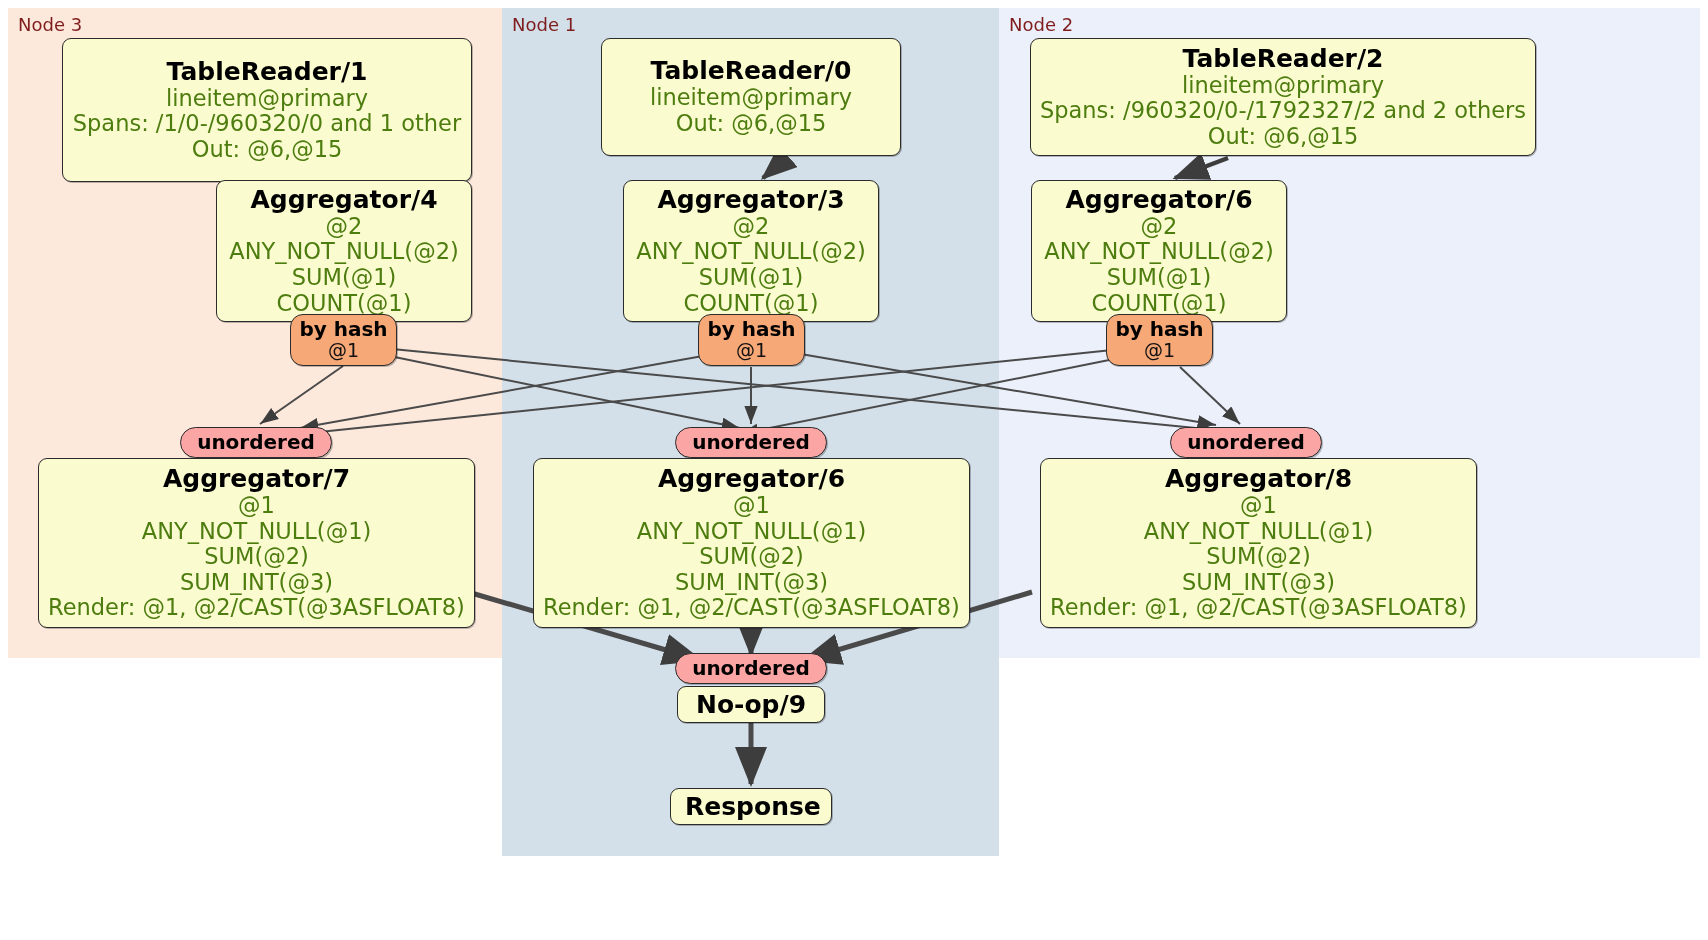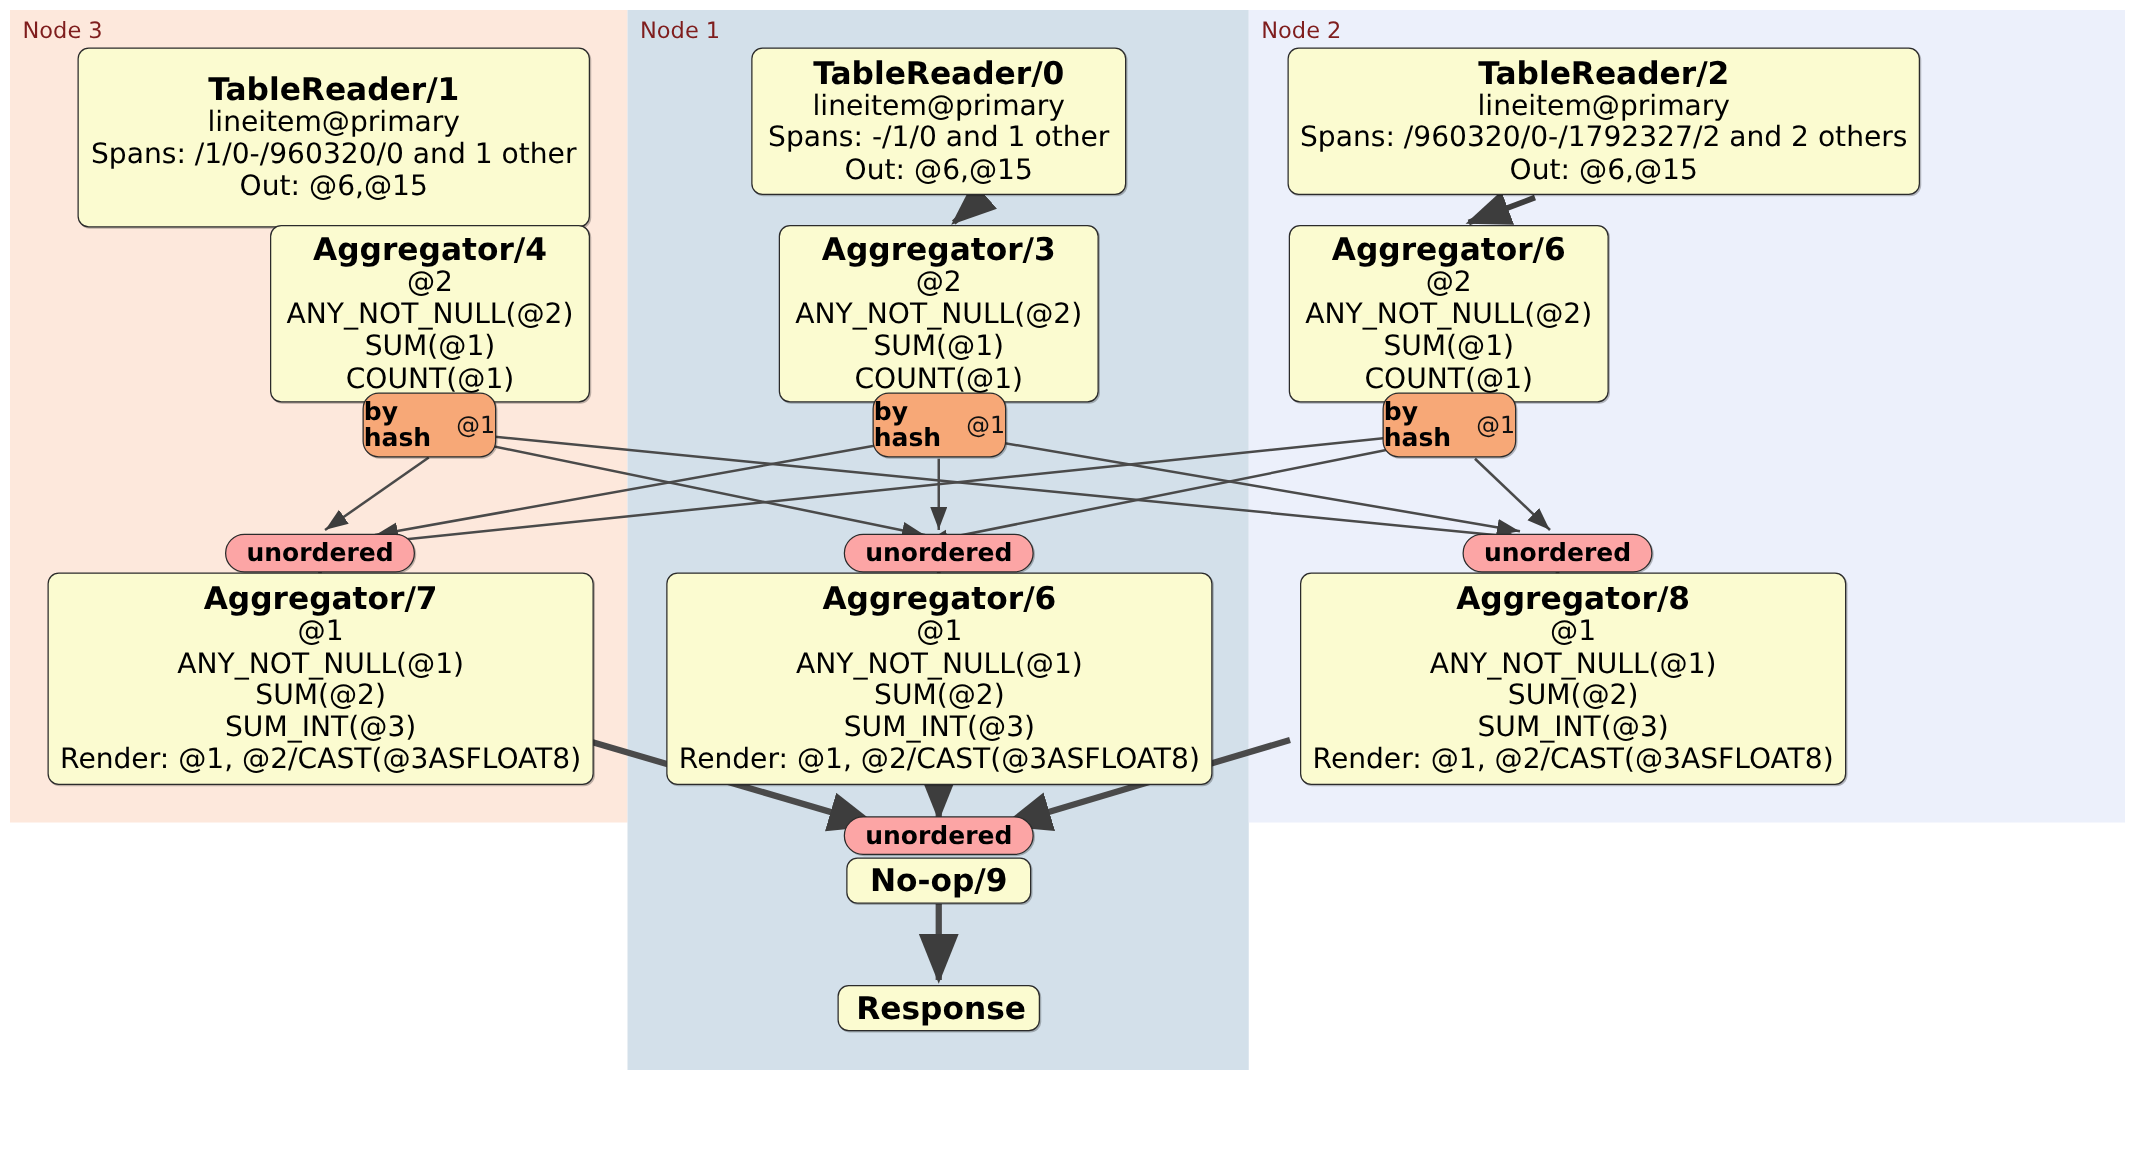--- a/index.html
+++ b/index.html
@@ -19,28 +19,28 @@
   
   .proc{
     position:absolute;box-sizing:border-box;
     background:#fbfbd0;border:1.6px solid #2b2b2b;border-radius:9px;
     text-align:center;
     display:flex;flex-direction:column;justify-content:center;
     padding:5px 8px;
     box-shadow:1px 1px 0 rgba(0,0,0,.25);
   }
   .proc .ttl{font-weight:bold;font-size:25px;line-height:1.12;color:#000;}
-  .proc .ln{font-size:22.5px;line-height:1.14;color:#000000;white-space:nowrap;}
+  .proc .ln{font-size:22.5px;line-height:1.14;color:#4d7c0f;white-space:nowrap;}
   .proc.compact{padding:3px 14px;}
 
   
   .badge{
     position:absolute;box-sizing:border-box;
     border:1.6px solid #2b2b2b;
-    display:flex;flex-direction:row;
+    text-align:center;display:flex;flex-direction:column;
     align-items:center;justify-content:center;
     box-shadow:1px 1px 0 rgba(0,0,0,.25);
   }
   .badge .b1{font-weight:bold;font-size:20px;line-height:1.05;color:#000;}
   .badge .b2{font-size:19px;line-height:1.1;color:#111;}
   .badge.hash{background:#f7a877;border-radius:13px;}
   .badge.unordered{background:#fca5a5;border-radius:16px;}
 
   svg.wires{position:absolute;left:0;top:0;width:1708px;height:940px;
             pointer-events:none;}
@@ -102,21 +102,20 @@
   <div class="proc" style="left:62px;top:38px;width:410px;height:144px;">
     <div class="ttl">TableReader/1</div>
     <div class="ln">lineitem@primary</div>
     <div class="ln">Spans: /1/0-/960320/0 and 1 other</div>
     <div class="ln">Out: @6,@15</div>
   </div>
 
   <div class="proc" style="left:601px;top:38px;width:300px;height:118px;">
     <div class="ttl">TableReader/0</div>
     <div class="ln">lineitem@primary</div>
-    <div class="ln">Spans: -/1/0 and 1 other</div>
     <div class="ln">Out: @6,@15</div>
   </div>
 
   <div class="proc" style="left:1030px;top:38px;width:506px;height:118px;">
     <div class="ttl">TableReader/2</div>
     <div class="ln">lineitem@primary</div>
     <div class="ln">Spans: /960320/0-/1792327/2 and 2 others</div>
     <div class="ln">Out: @6,@15</div>
   </div>
 

